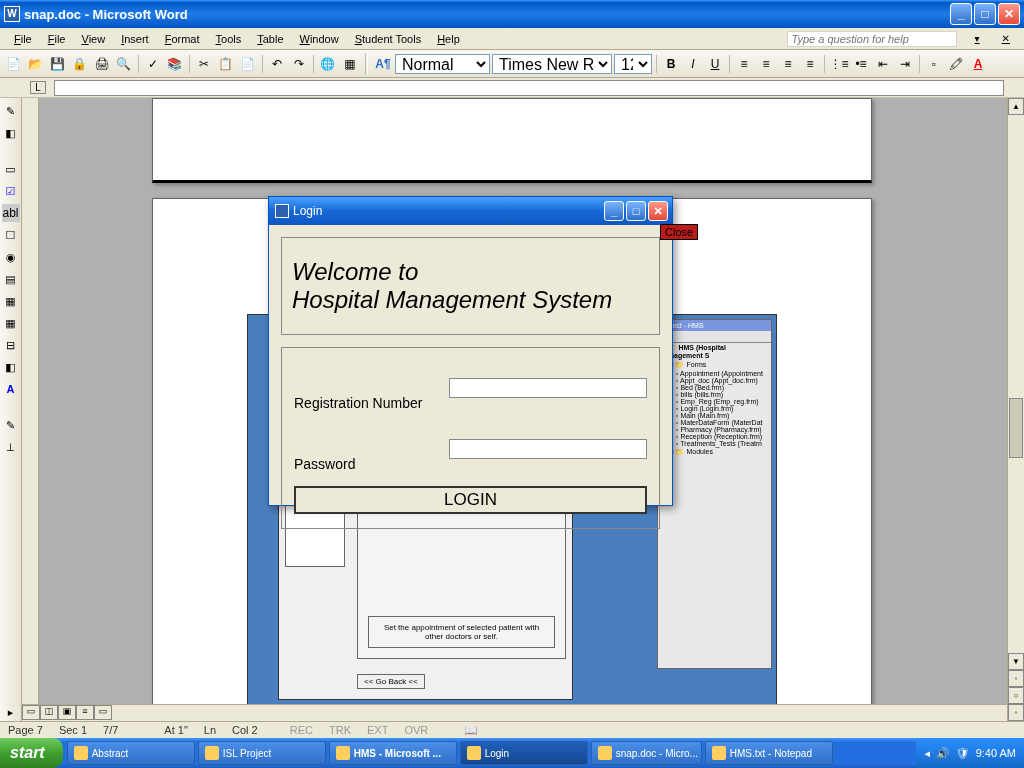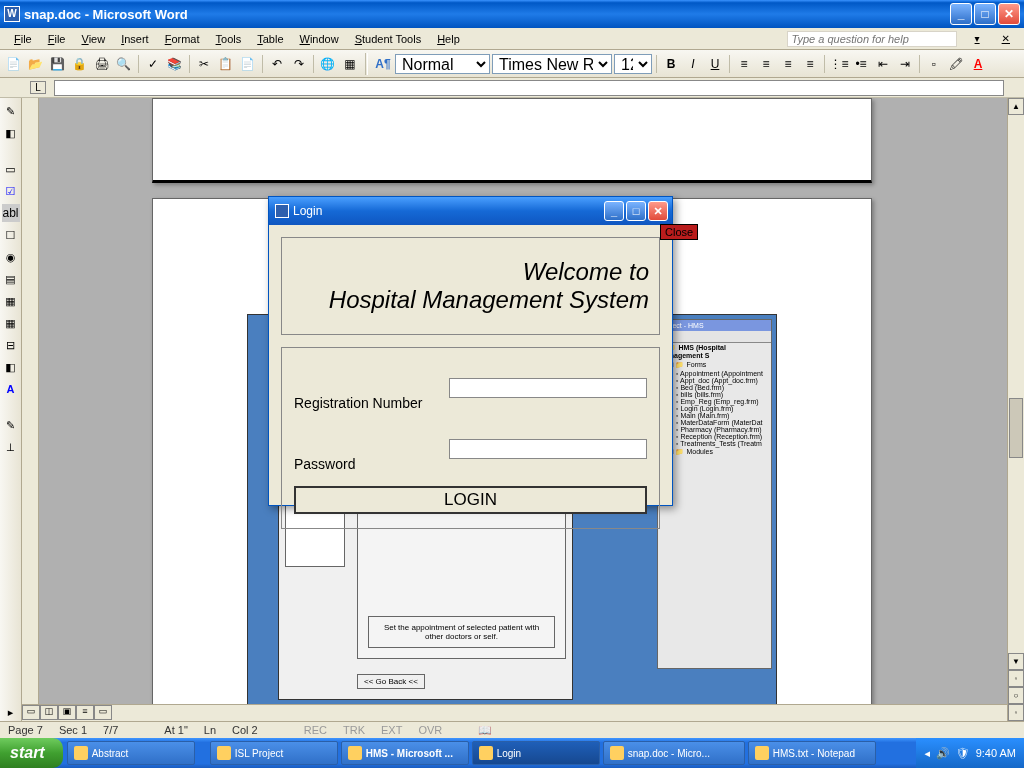--- a/index.html
+++ b/index.html
@@ -58,21 +58,21 @@
 
 .login-dialog { position: absolute; left: 268px; top: 196px; width: 405px; height: 310px; background: #ECE9D8; border: 1px solid #0054C0; box-shadow: 3px 3px 8px rgba(0,0,0,0.4); }
 .login-title { height: 28px; background: linear-gradient(to bottom, #4A9FFF 0%, #1569D6 50%, #0F56C0 100%); display: flex; align-items: center; color: white; font-size: 12px; padding-left: 6px; }
 .login-title .icon { width: 14px; height: 14px; background: #2E5FAD; border: 1px solid white; margin-right: 4px; }
 .login-title .spacer { flex: 1; }
 .login-controls { display: flex; gap: 2px; margin-right: 4px; }
 .login-controls div { width: 20px; height: 20px; border: 1px solid white; border-radius: 3px; display: flex; align-items: center; justify-content: center; font-size: 11px; font-weight: bold; color: white; cursor: pointer; }
 .login-controls .min, .login-controls .max { background: linear-gradient(to bottom, #7BB4FF, #2E6FC8); }
 .login-controls .close { background: linear-gradient(to bottom, #FF9A8A, #E14B3B); }
 .login-body { padding: 12px; }
-.login-banner { border: 1px solid #888; padding: 20px 10px; text-align: right; font-family: 'Brush Script MT', cursive; font-size: 24px; font-style: italic; }
+.login-banner { border: 1px solid #888; padding: 20px 10px; text-align: left; font-family: 'Brush Script MT', cursive; font-size: 24px; font-style: italic; }
 .login-fields { border: 1px solid #888; margin-top: 12px; padding: 16px 12px 14px 12px; }
 .login-row { display: flex; align-items: center; margin-bottom: 14px; font-size: 14px; }
 .login-row label { width: 155px; margin-top: 31px; }
 .login-row input { flex: 1; height: 20px; border: 1px solid #888; background: white; padding: 0 4px; }
 .login-btn { width: 100%; height: 28px; border: 2px solid #333; background: #ECE9D8; font-size: 17px; cursor: pointer; }
 
 
 .close-tooltip { position: absolute; left: 660px; top: 224px; background: #b91c1c; border: 1px solid black; padding: 1px 4px; font-size: 11px; }
 
 
@@ -286,49 +286,49 @@
 
 <div class="close-tooltip">Close</div>
 
 <div class="statusbar">
   <span>Page 7</span>
   <span>Sec 1</span>
   <span>7/7</span>
   <span style="margin-left:30px">At 1"</span>
   <span>Ln</span>
   <span>Col 2</span>
-  <span class="dim" style="margin-left:30px">REC</span>
+  <span class="dim" style="margin-left:16px">REC</span>
   <span class="dim">TRK</span>
   <span class="dim">EXT</span>
   <span class="dim">OVR</span>
   <span style="margin-left:20px">📖</span>
 </div>
 
 <div class="taskbar">
   <div class="start-btn">
     <span>start</span>
   </div>
   <div class="task-items" id="task-items">
       <div class="task-item" style="width: 128px;">
         <span class="ticon"></span>
         <span>Abstract</span>
       </div>
-      <div class="task-item" style="width: 128px; margin-left: 12px;">
+      <div class="task-item" style="width: 128px;">
         <span class="ticon"></span>
         <span>ISL Project</span>
       </div>
       <div class="task-item" style="width: 128px; font-weight: bold;">
         <span class="ticon"></span>
         <span>HMS - Microsoft ...</span>
       </div>
       <div class="task-item active" style="width: 128px;">
         <span class="ticon"></span>
         <span>Login</span>
       </div>
-      <div class="task-item" style="width: 142px;">
+      <div class="task-item" style="width: 111px;">
         <span class="ticon"></span>
         <span>snap.doc - Micro...</span>
       </div>
       <div class="task-item" style="width: 128px;">
         <span class="ticon"></span>
         <span>HMS.txt - Notepad</span>
       </div>
     </div>
   <div class="systray">
     <span>◂</span>

